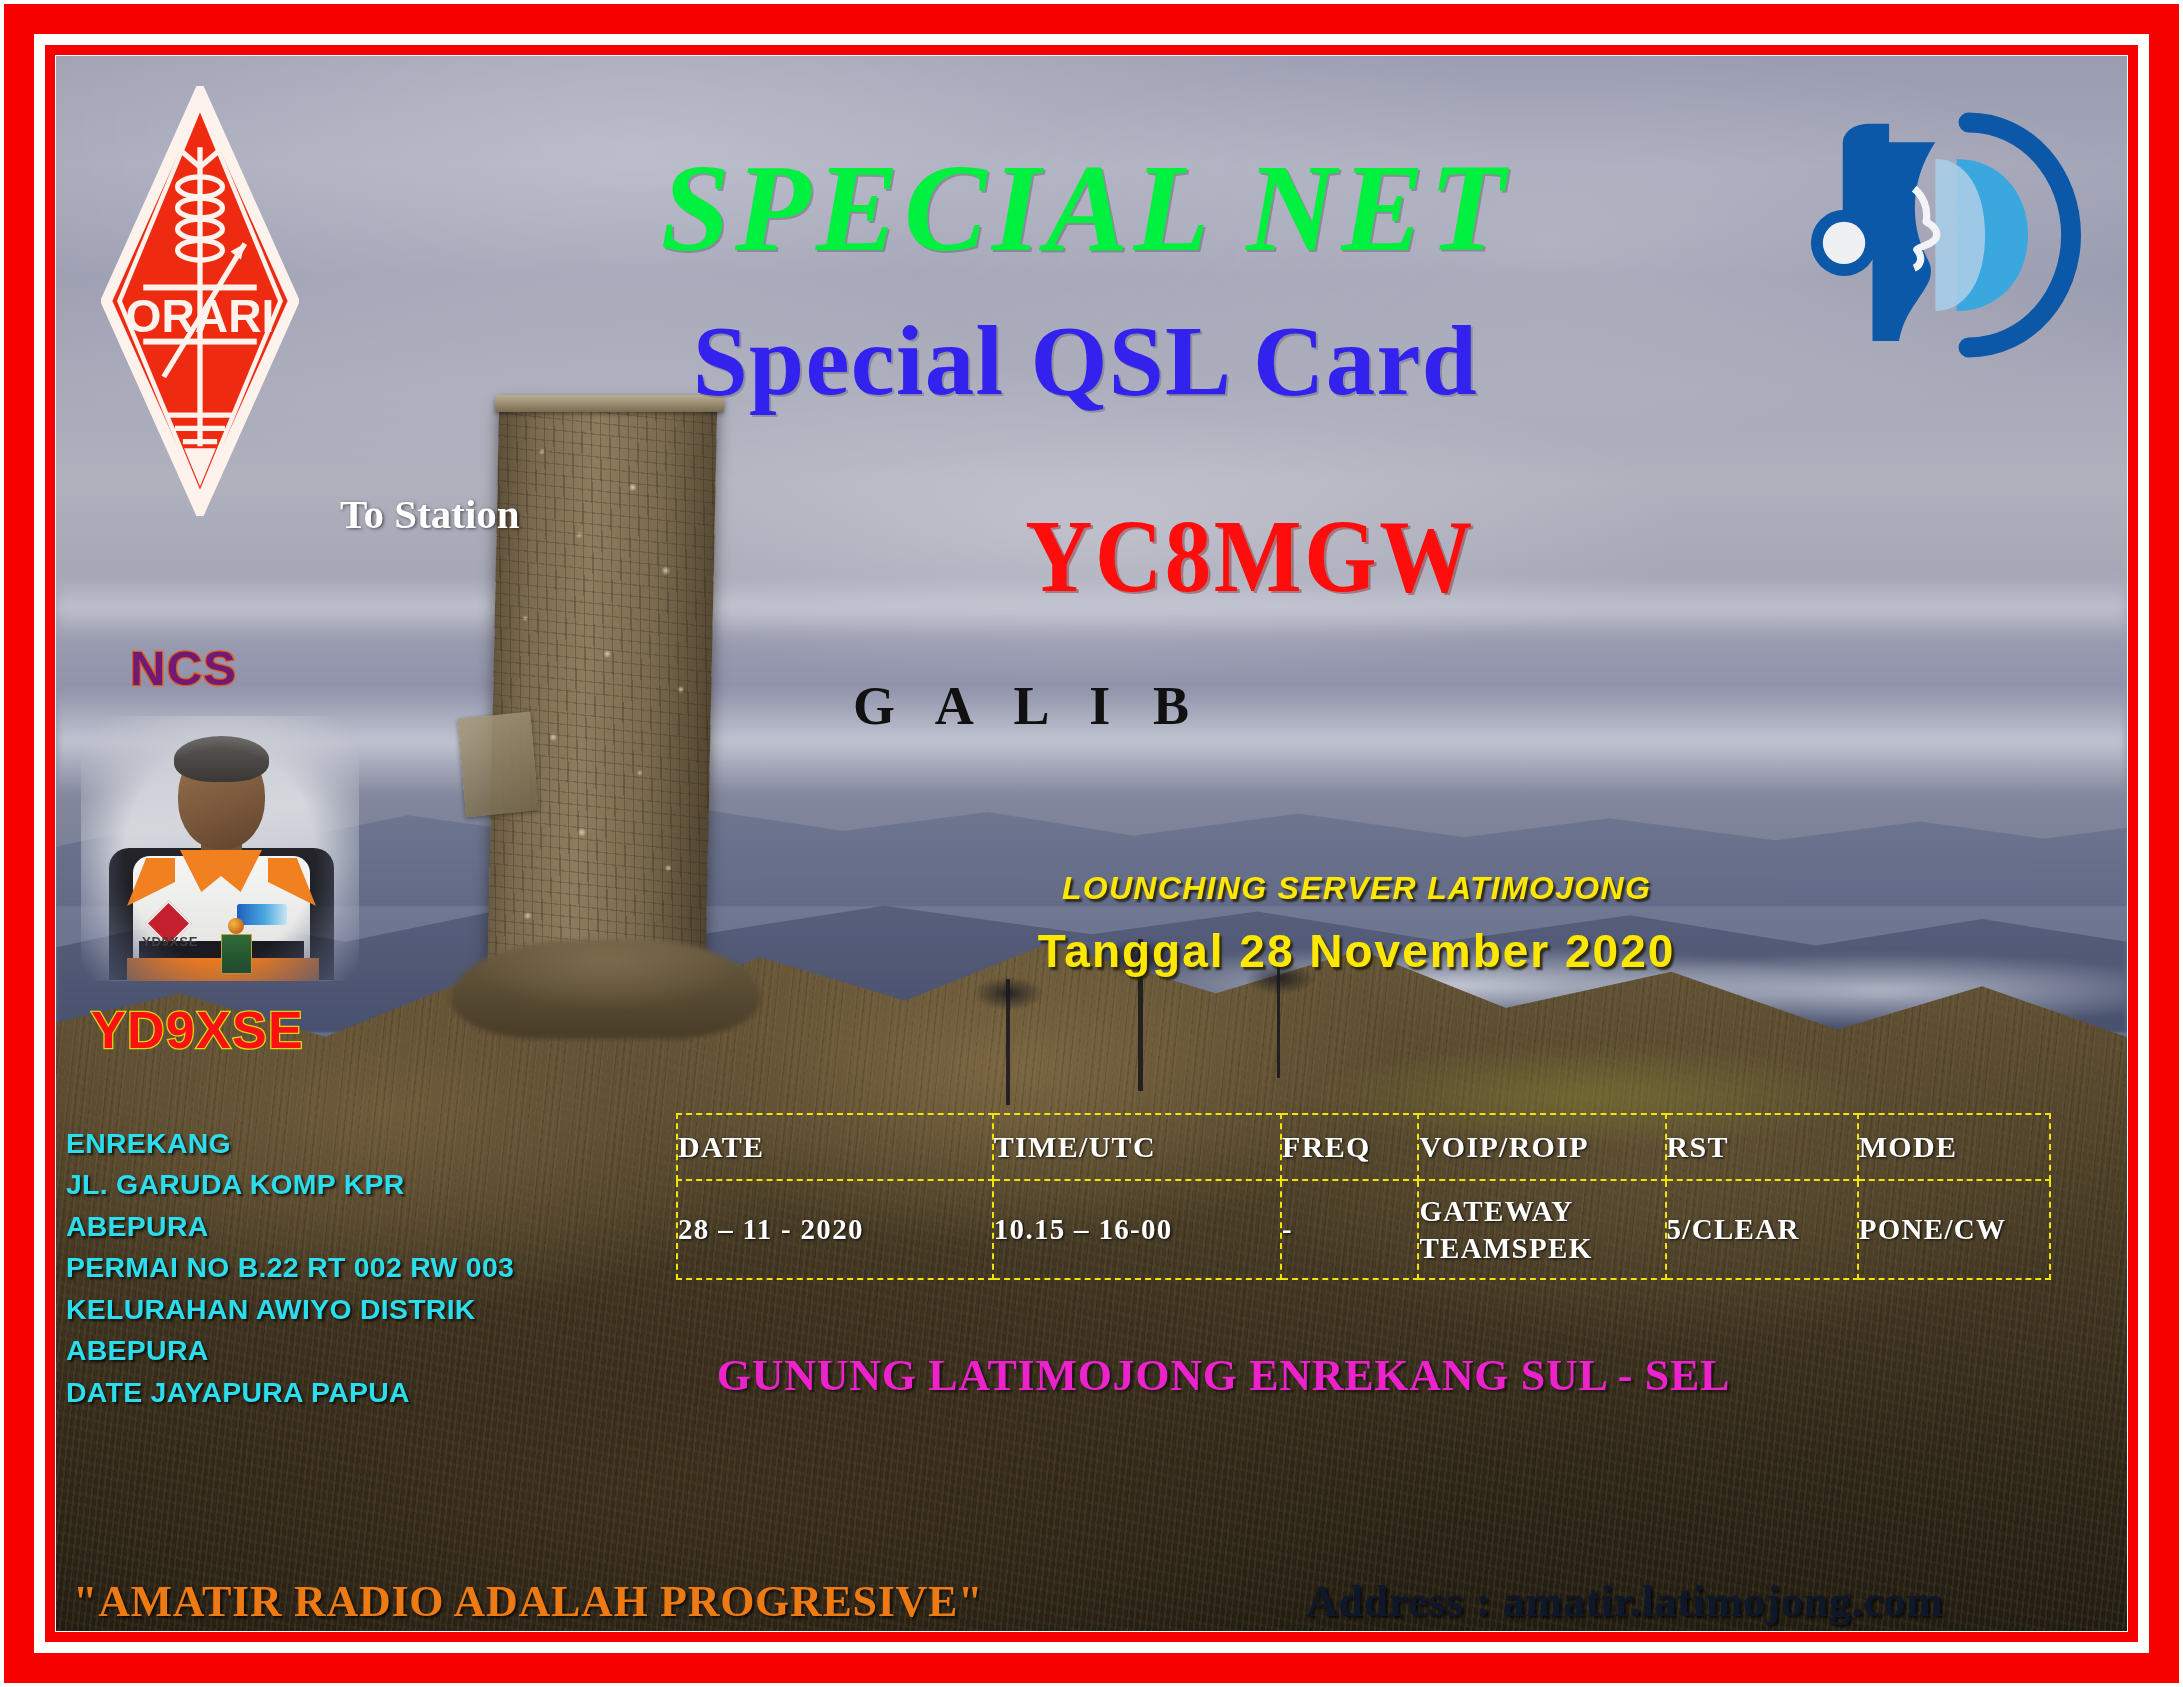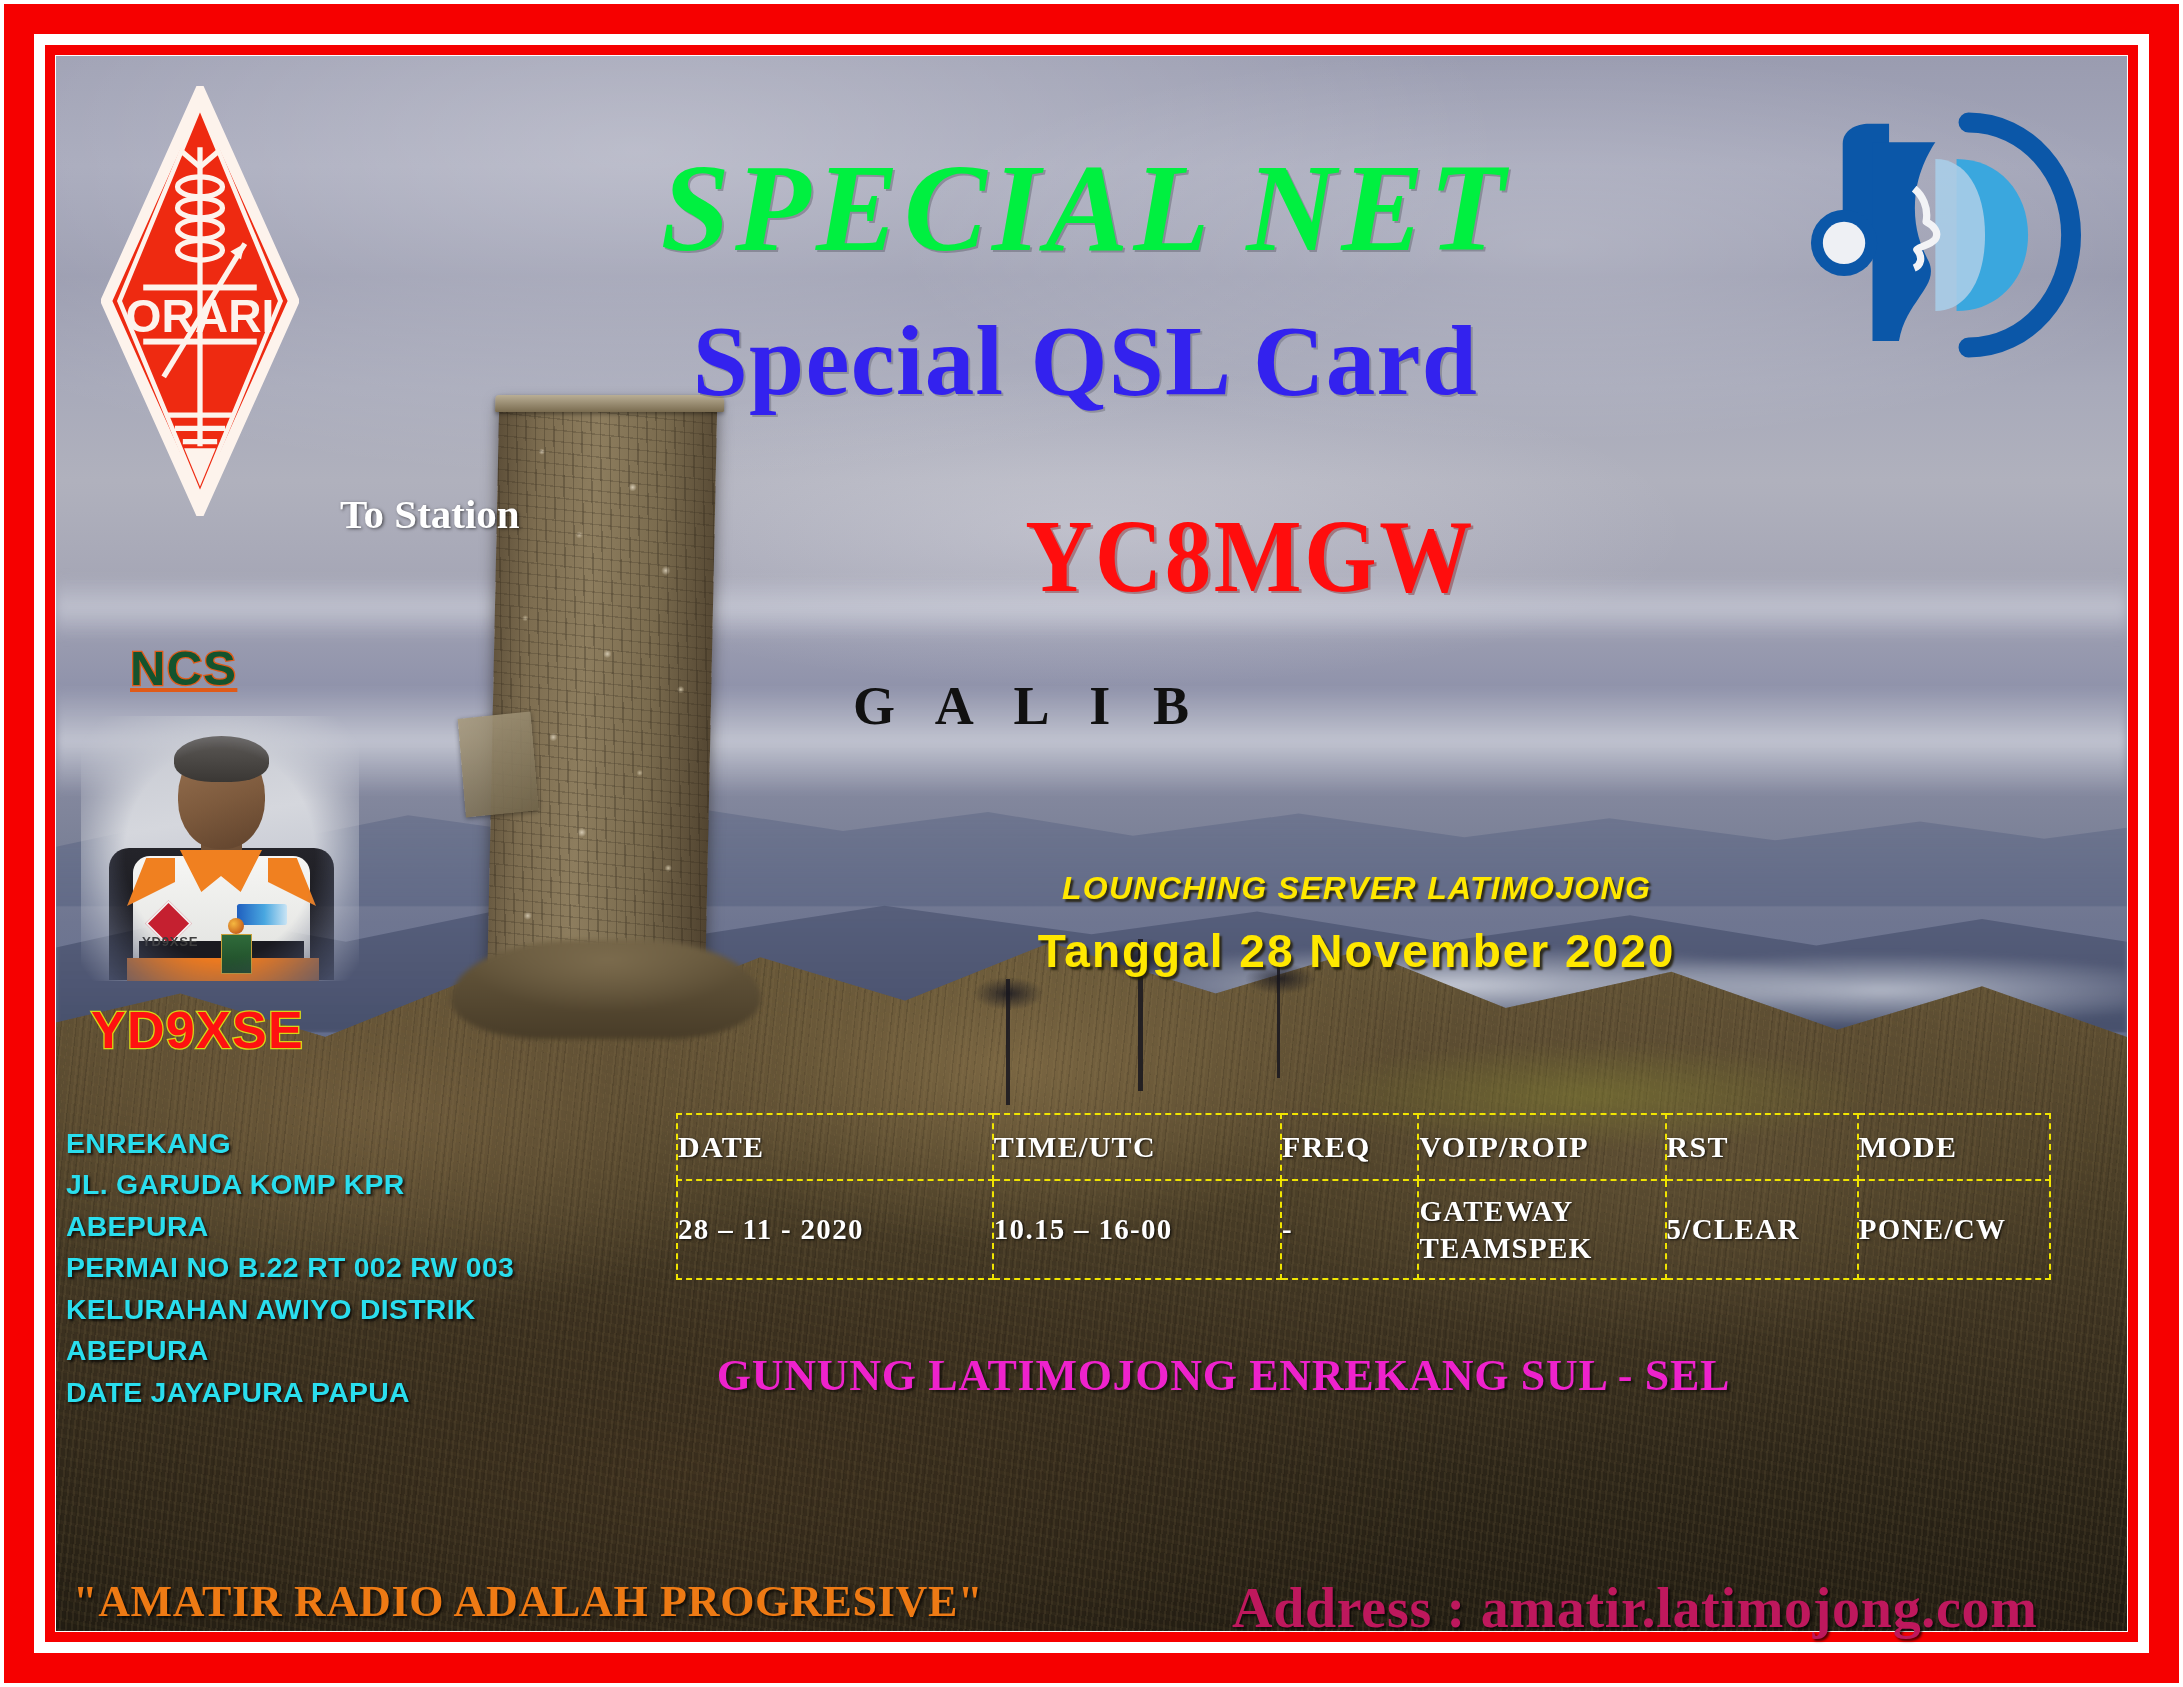--- a/index.html
+++ b/index.html
@@ -120,22 +120,22 @@
   .tree3{left:1277px;top:966px;width:3.3px;height:112px;}
   .tree3b{left:1231px;top:953px;width:99px;height:43px;
       background:radial-gradient(ellipse 50% 50% at 50% 60%,rgba(20,20,30,.75),rgba(20,20,30,0) 72%);}
 
   
   .orari{position:absolute;left:101px;top:86px;width:198px;height:430px;}
   .rfid{position:absolute;left:1803px;top:96px;width:278px;height:278px;}
 
   
   .ncs-label{position:absolute;left:130px;top:640px;font-size:49px;font-weight:bold;
-      font-family:"Liberation Sans",sans-serif;color:#14532d;letter-spacing:1.3px;
-      -webkit-text-stroke:2.6px #e05a18;paint-order:stroke fill;text-decoration:underline;}
+      font-family:"Liberation Sans",sans-serif;color:#701a75;letter-spacing:1.3px;
+      -webkit-text-stroke:2.6px #e05a18;paint-order:stroke fill;}
   .portrait{position:absolute;left:81px;top:716px;width:278px;height:265px;overflow:hidden;}
   .portrait-inner{position:absolute;inset:0;
       -webkit-mask-image:radial-gradient(ellipse 62% 72% at 50% 52%,#000 55%,rgba(0,0,0,.45) 78%,rgba(0,0,0,0) 100%);
       mask-image:radial-gradient(ellipse 62% 72% at 50% 52%,#000 55%,rgba(0,0,0,.45) 78%,rgba(0,0,0,0) 100%);}
   .p-bg{position:absolute;inset:0;background:linear-gradient(170deg,#c3c6cf 0%,#d5d7dd 40%,#aeb3c3 100%);}
   .p-head{position:absolute;left:97px;top:26.5px;width:87px;height:106px;border-radius:50% 50% 46% 46%;
       background:linear-gradient(160deg,#9a7352 0%,#7d5a3d 55%,#5f422c 100%);}
   .p-hair{position:absolute;left:93px;top:20px;width:95px;height:46px;border-radius:50% 50% 40% 40%;
       background:linear-gradient(180deg,#5d5a57,#3a3734);}
   .p-neck{position:absolute;left:120px;top:118px;width:41px;height:40px;background:#705036;}
@@ -209,22 +209,22 @@
       line-height:1.46;letter-spacing:0.3px;text-shadow:2px 2px 2.6px rgba(0,0,0,.75);}
 
   .location{position:absolute;left:595px;top:1350px;width:1257px;text-align:center;
       font-size:44px;font-weight:bold;color:#ee22cc;letter-spacing:0.7px;
       font-family:"Liberation Serif",serif;text-shadow:2.6px 2px 2.6px rgba(0,0,0,.55);}
 
   
   .slogan{position:absolute;left:73px;top:1576px;font-size:44px;font-weight:bold;
       color:#ee7a14;font-family:"Liberation Serif",serif;letter-spacing:0.7px;
       text-shadow:2px 2px 2.6px rgba(0,0,0,.7);}
-  .weburl{position:absolute;left:1232px;top:1576px;font-size:56px;font-weight:bold;
-      color:#be185d;font-family:"Liberation Serif",serif;letter-spacing:0.7px;
+  .weburl{position:absolute;left:1306px;top:1576px;font-size:44px;font-weight:bold;
+      color:#0f172a;font-family:"Liberation Serif",serif;letter-spacing:0.7px;
       text-shadow:2px 2px 2.6px rgba(0,0,0,.7);}
 </style>
 </head>
 <body>
 
 <div class="card">
 
   <div class="border-red-outer"></div>
   <div class="border-white-gap"></div>
   <div class="border-red-inner"></div>

